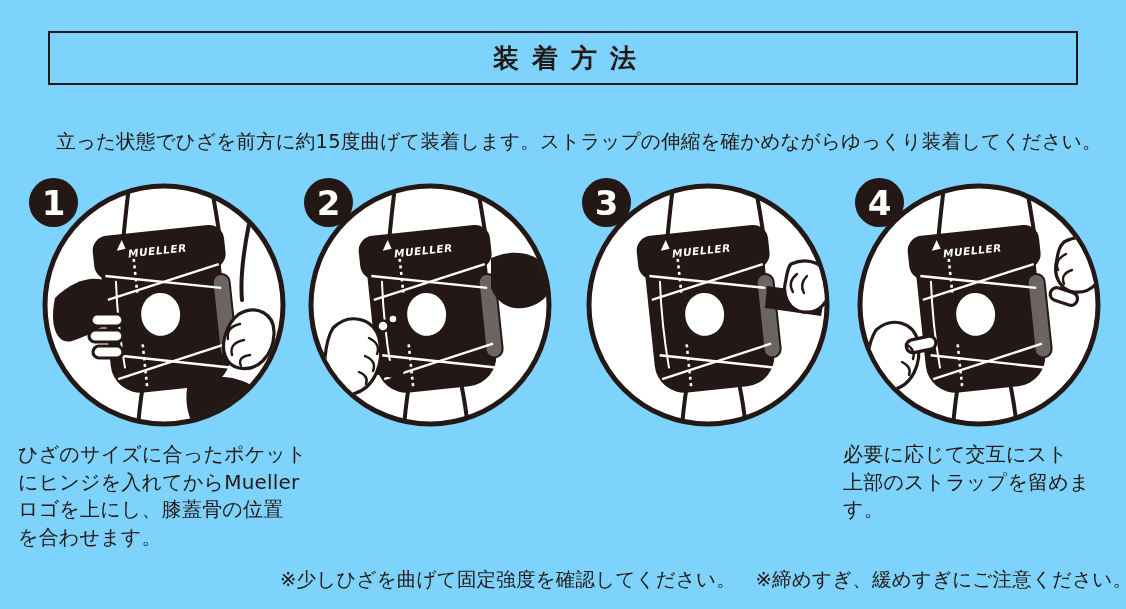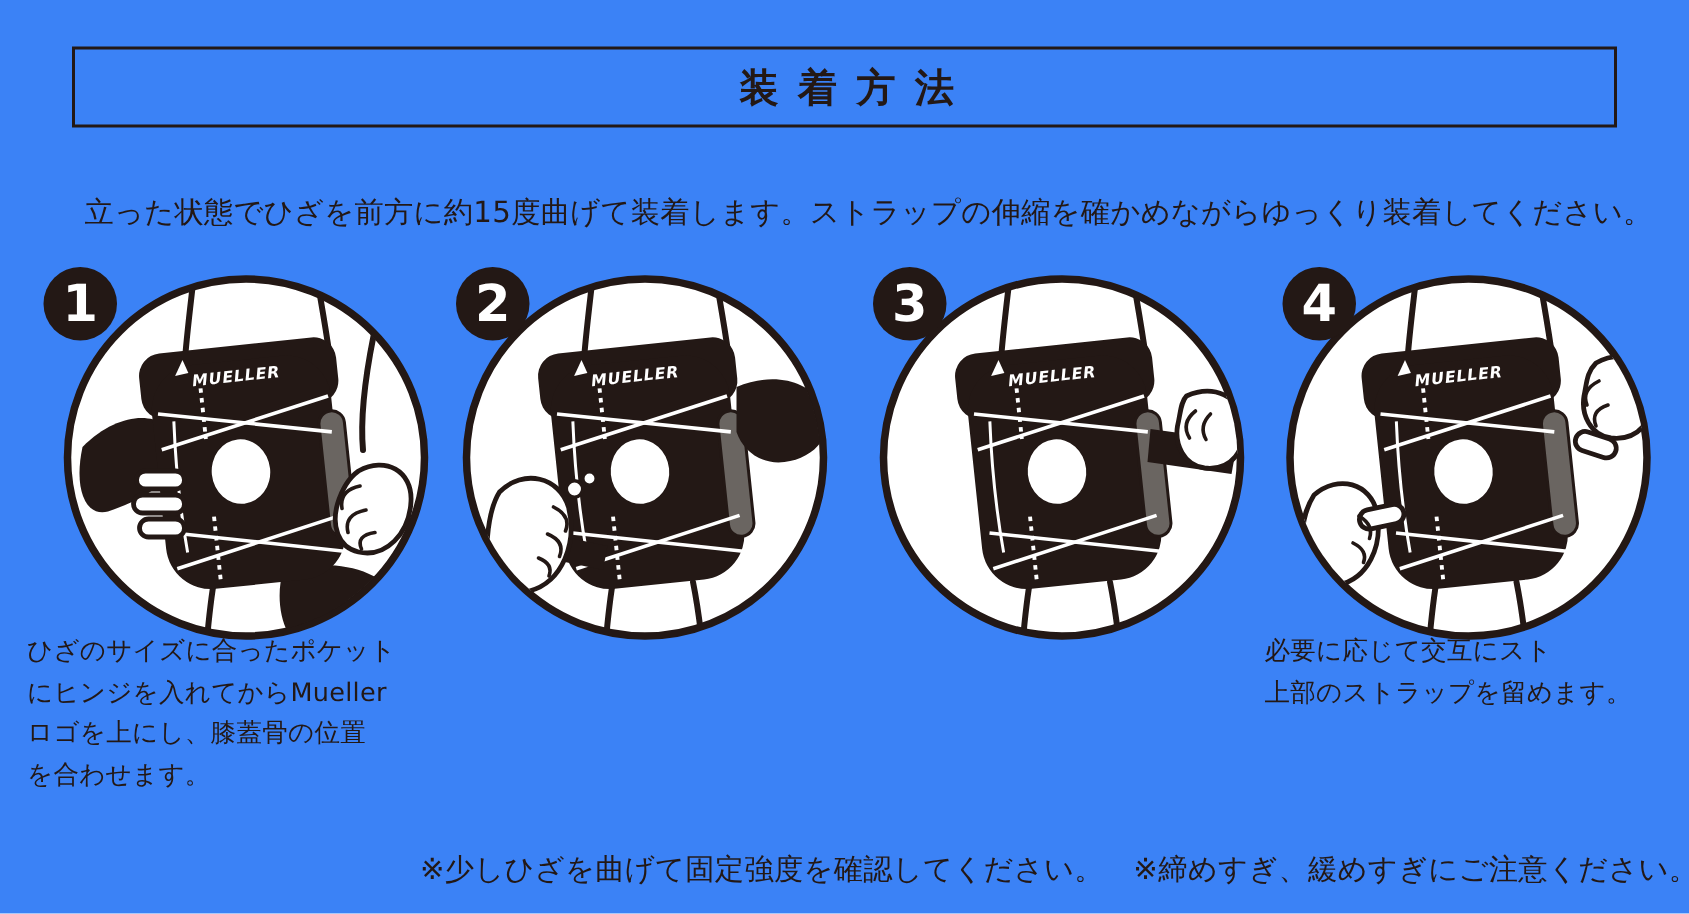--- a/index.html
+++ b/index.html
@@ -1,17 +1,17 @@
 <!DOCTYPE html>
 <html><head>
 <meta charset="utf-8">
 <style>
   html,body { margin:0; padding:0; background:#ffffff; }
   .sheet {
-    position:relative; width:1126px; height:609px; background:#3b82f6;
+    position:relative; width:1126px; height:609px; background:#7dd3fc;
     font-family:"DejaVu Sans","Liberation Sans",sans-serif; color:#231815;
     overflow:hidden;
     text-decoration:underline;
   }
   .title-box {
     position:absolute; left:48px; top:31px; width:1030px; height:54px;
     border:2px solid #231815; box-sizing:border-box;
     display:flex; align-items:center; justify-content:center;
   }
   .title {
@@ -22,21 +22,21 @@
     position:absolute; left:0; top:112px; width:1126px; margin:16px;
     text-align:center; font-size:19.5px; white-space:nowrap; letter-spacing:0.2px;
   }
   .ill { position:absolute; top:178px; }
   .badge {
     position:absolute; top:178px; width:49px; height:49px; border-radius:50%;
     background:#231815; color:#ffffff; display:flex; align-items:center;
     justify-content:center; font-size:34px; font-weight:800; z-index:3;
   }
   .caption {
-    position:absolute; top:421px; margin:0; font-size:17px; line-height:27.5px;
+    position:absolute; top:441px; margin:0; font-size:20px; line-height:27.5px;
     white-space:pre-line; letter-spacing:0.2px;
   }
   .footnote {
     position:absolute; left:268px; top:554px; margin:12px; font-size:19.5px;
     white-space:nowrap; letter-spacing:0.2px;
   }
   
   .leg path { stroke:#231815; stroke-width:4; fill:none; stroke-linecap:round; }
   .strap path { stroke:#ffffff; stroke-width:2.4; fill:none; }
   .stitch path { stroke:#ffffff; stroke-width:2.6; fill:none; stroke-dasharray:3 3.5; }

